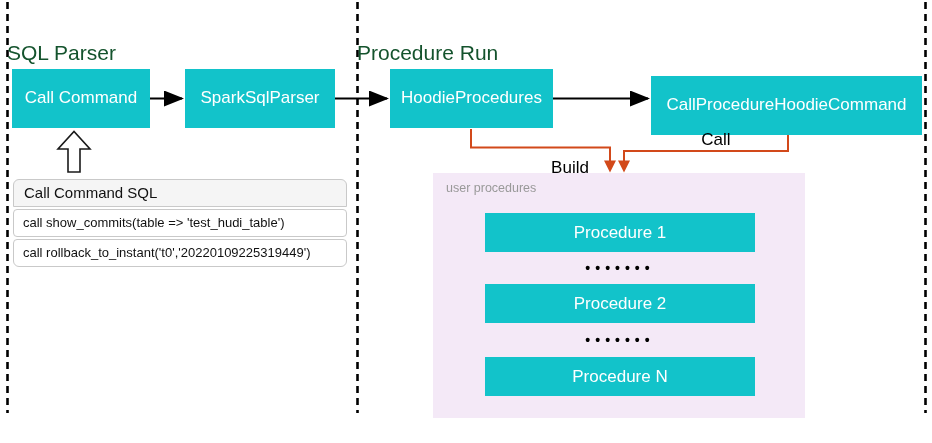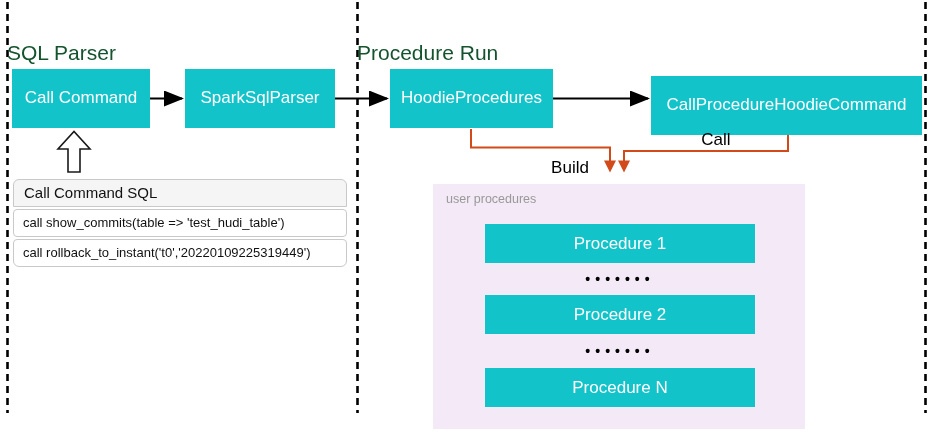--- a/index.html
+++ b/index.html
@@ -37,21 +37,21 @@
     background:#f5f5f5; border:1px solid #c9c9c9; border-radius:6px 6px 0 0;
     font-size:15px; padding:4px 10px 5px 10px; color:#111;
   }
   .sql-row {
     background:#ffffff; border:1px solid #c9c9c9; border-radius:4px;
     margin-top:2px; font-size:13px; padding:5px 8px 6px 9px;
     white-space:nowrap; color:#111;
   }
   .sql-row:last-child { border-radius:4px 4px 6px 6px; }
   .proc-container {
-    position:absolute; left:433px; top:184px; width:372px; height:245px;
+    position:absolute; left:433px; top:173px; width:372px; height:245px;
     background:#f4e9f7; z-index:1;text-decoration:underline;
   }
   .proc-container-label {
     position:absolute; left:13px; top:8px; font-size:12.5px; color:#999999;
   }
   .proc-box {
     position:absolute; left:52px; width:270px; height:39px;
     background:#12c3ca; color:#fff; font-size:17px;
     display:flex; align-items:center; justify-content:center;
   }

